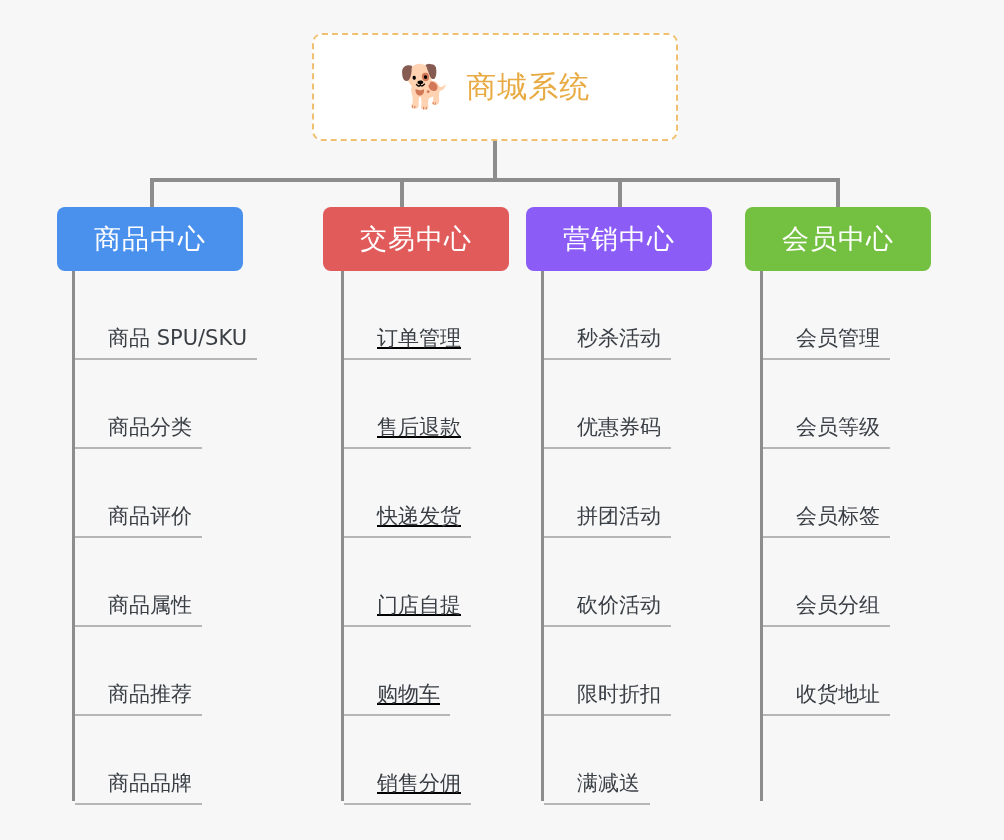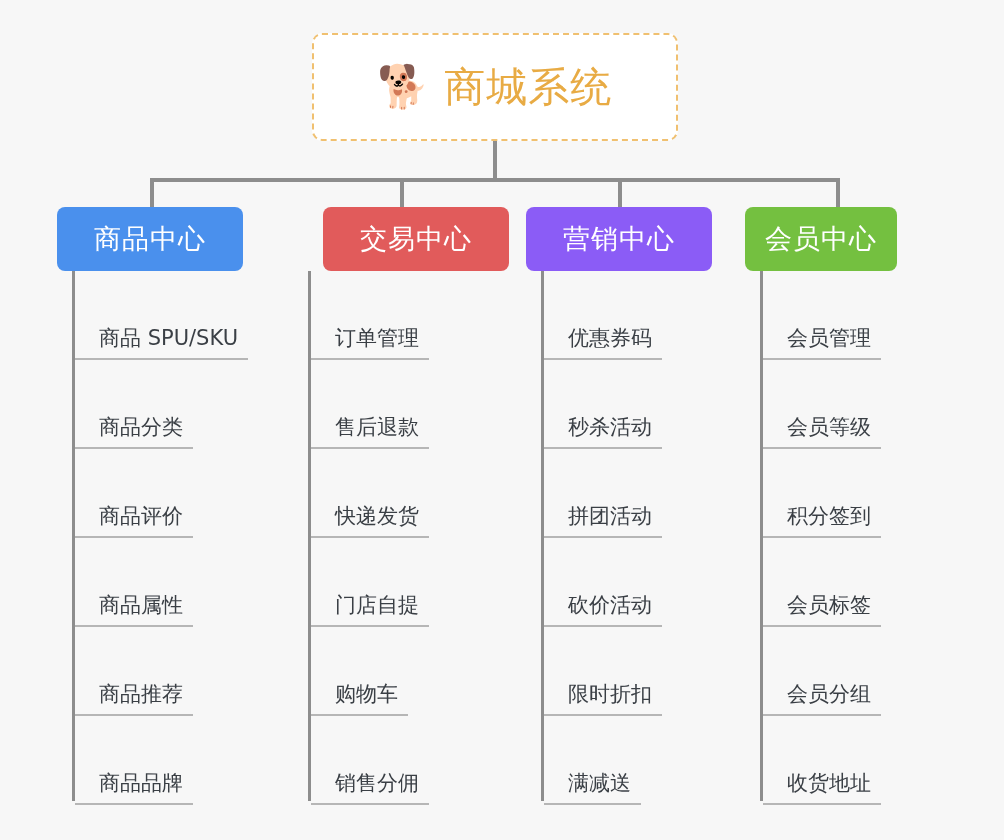--- a/index.html
+++ b/index.html
@@ -36,21 +36,21 @@
     align-items: center;
     justify-content: center;
     gap: 14px;
   }
   .root-emoji {
     font-size: 42px;
     line-height: 1;
     display: block;
   }
   .root-title {
-    font-size: 41px;
+    font-size: 30px;
     color: #e8ab44;
     letter-spacing: 1px;
     line-height: 1;
     white-space: nowrap;
   }
 
   
   .conn {
     position: absolute;
     background: #8d8d8d;
@@ -87,29 +87,29 @@
     align-items: center;
     justify-content: center;
     color: #ffffff;
     font-size: 27px;
     letter-spacing: 1px;
     white-space: nowrap;
   }
   .cat-box.c1 { left: 57px;  width: 186px; background: #4a90ed; }
   .cat-box.c2 { left: 323px; width: 186px; background: #e15b5b; }
   .cat-box.c3 { left: 526px; width: 186px; background: #eaab42; }
-  .cat-box.c4 { left: 745px; width: 152px; background: #74c040; }
+  .cat-box.c4 { left: 745px; width: 186px; background: #74c040; }
 
   
   .leaf-col {
     position: absolute;
     top: 271px;
   }
   .leaf-col.l1 { left: 72px; }
-  .leaf-col.l2 { left: 308px; }
+  .leaf-col.l2 { left: 341px; text-decoration: underline; }
   .leaf-col.l3 { left: 541px; }
   .leaf-col.l4 { left: 760px; }
 
   .leaf-trunk {
     position: absolute;
     left: 0;
     top: 0;
     width: 3px;
     height: 530px;
     background: #8d8d8d;
@@ -123,21 +123,21 @@
     position: relative;
     height: 89px;
     display: flex;
     align-items: flex-end;
   }
   .leaf-label {
     display: inline-block;
     font-size: 21px;
     color: #3a3f45;
     line-height: 1;
-    padding: 0 10px 9px 24px;
+    padding: 0 10px 9px 33px;
     border-bottom: 2px solid #b6b6b6;
     white-space: nowrap;
   }
 </style>
 </head>
 <body style="background: rgb(247, 247, 247);">
 
 <div id="mindmap">
 
   <div class="root-node" style="border-color: rgb(240, 192, 112); background: rgb(255, 255, 255);">
@@ -210,26 +210,26 @@
       <div class="leaf-item">
           <span class="leaf-label">销售分佣</span>
         </div>
     </div>
   </div>
 
   <div class="leaf-col l3">
     <div class="leaf-trunk" style="background: rgb(141, 141, 141);"></div>
     <div class="leaf-items">
       <div class="leaf-item">
+          <span class="leaf-label">秒杀活动</span>
+        </div>
+      <div class="leaf-item">
           <span class="leaf-label">优惠券码</span>
         </div>
       <div class="leaf-item">
-          <span class="leaf-label">秒杀活动</span>
-        </div>
-      <div class="leaf-item">
           <span class="leaf-label">拼团活动</span>
         </div>
       <div class="leaf-item">
           <span class="leaf-label">砍价活动</span>
         </div>
       <div class="leaf-item">
           <span class="leaf-label">限时折扣</span>
         </div>
       <div class="leaf-item">
           <span class="leaf-label">满减送</span>
@@ -240,23 +240,20 @@
   <div class="leaf-col l4">
     <div class="leaf-trunk" style="background: rgb(141, 141, 141);"></div>
     <div class="leaf-items">
       <div class="leaf-item">
           <span class="leaf-label">会员管理</span>
         </div>
       <div class="leaf-item">
           <span class="leaf-label">会员等级</span>
         </div>
       <div class="leaf-item">
-          <span class="leaf-label">积分签到</span>
-        </div>
-      <div class="leaf-item">
           <span class="leaf-label">会员标签</span>
         </div>
       <div class="leaf-item">
           <span class="leaf-label">会员分组</span>
         </div>
       <div class="leaf-item">
           <span class="leaf-label">收货地址</span>
         </div>
     </div>
   </div>

